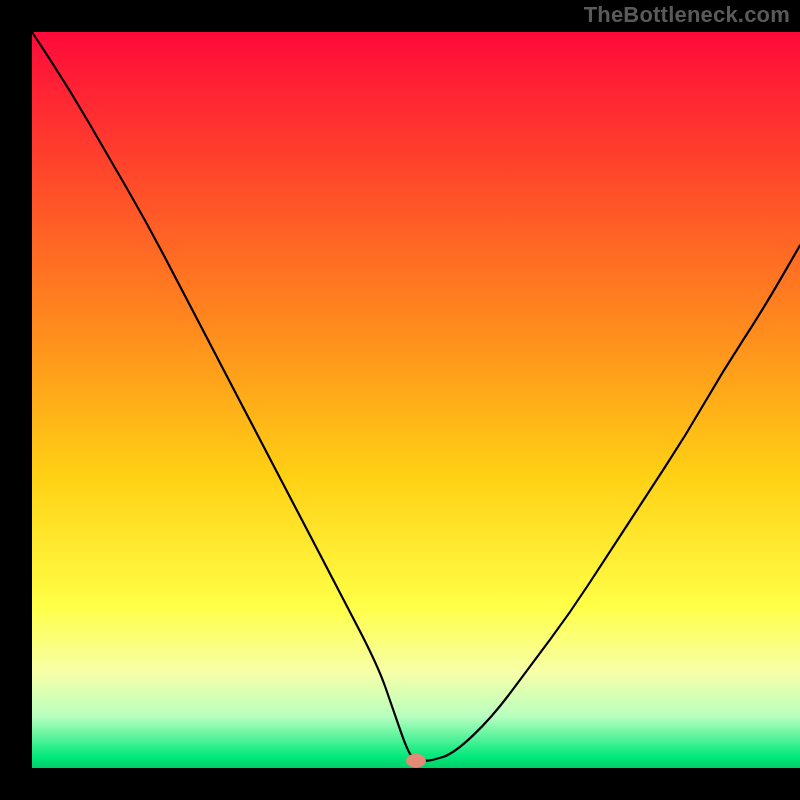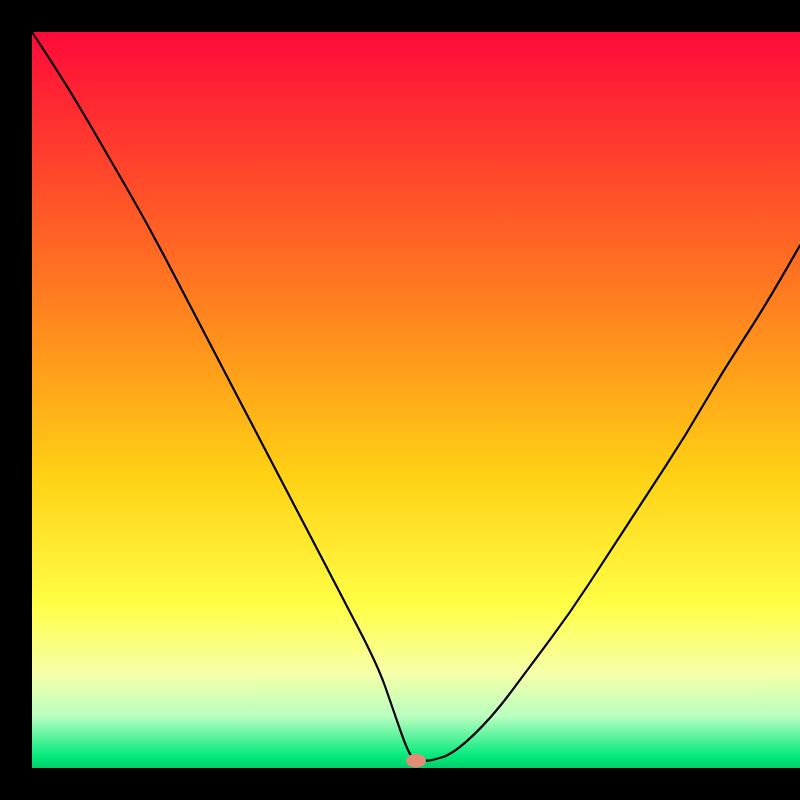--- a/index.html
+++ b/index.html
@@ -48,13 +48,14 @@
           <stop offset="93%" stop-color="#b8ffc0"></stop>
           <stop offset="98.5%" stop-color="#00e87a"></stop>
           <stop offset="100%" stop-color="#00cf68"></stop>
         </linearGradient>
     </defs>
 
     <rect id="plot-rect" fill="url(#bg-grad)" x="32" y="32" width="768" height="736"></rect>
     <path id="curve" fill="none" d="M 32.0 32.0 Q 32.0 32.0 51.2 61.4 Q 70.4 90.9 89.6 124.0 Q 108.8 157.1 128.0 190.2 Q 147.2 223.4 166.4 260.2 Q 185.6 297.0 204.8 333.8 Q 224.0 370.6 243.2 407.4 Q 262.4 444.2 281.6 481.0 Q 300.8 517.8 320.0 554.6 Q 339.2 591.4 358.4 628.2 Q 377.6 665.0 385.3 687.0 Q 393.0 709.1 400.6 731.2 Q 408.3 753.3 412.2 757.0 Q 416.0 760.6 419.8 760.6 Q 423.7 760.6 427.5 760.6 Q 431.4 760.6 442.9 757.0 Q 454.4 753.3 473.6 734.9 Q 492.8 716.5 512.0 690.7 Q 531.2 665.0 550.4 639.2 Q 569.6 613.4 588.8 584.0 Q 608.0 554.6 627.2 525.1 Q 646.4 495.7 665.6 466.2 Q 684.8 436.8 704.0 403.7 Q 723.2 370.6 742.4 341.1 Q 761.6 311.7 780.8 278.6 T 800.0 245.4" stroke="#000000" stroke-width="2.2" stroke-linecap="round" stroke-linejoin="round"></path>
     <ellipse id="marker" cx="416" cy="760.64" rx="10" ry="7" fill="#e38b77"></ellipse>
   </svg>
+  <div class="watermark">TheBottleneck.com</div>
 </div>
 
 </body></html>

